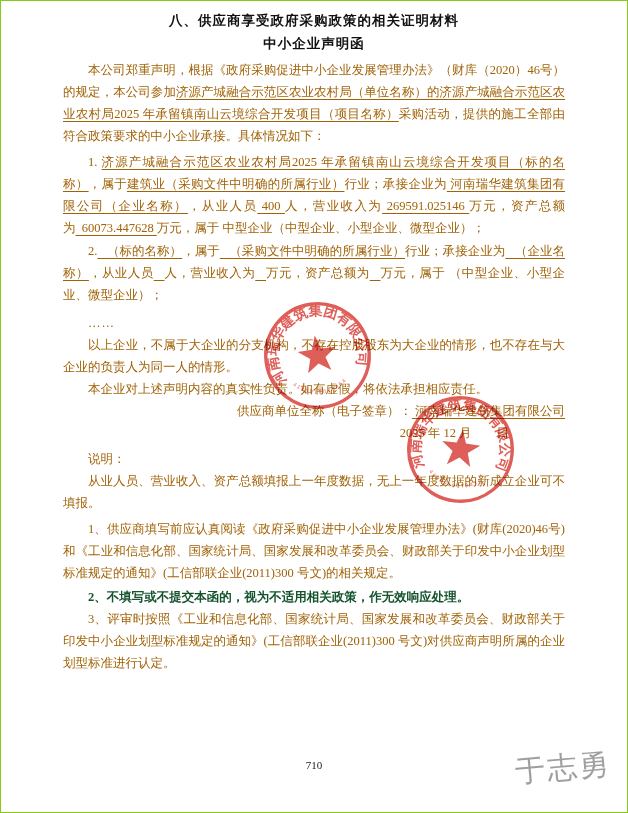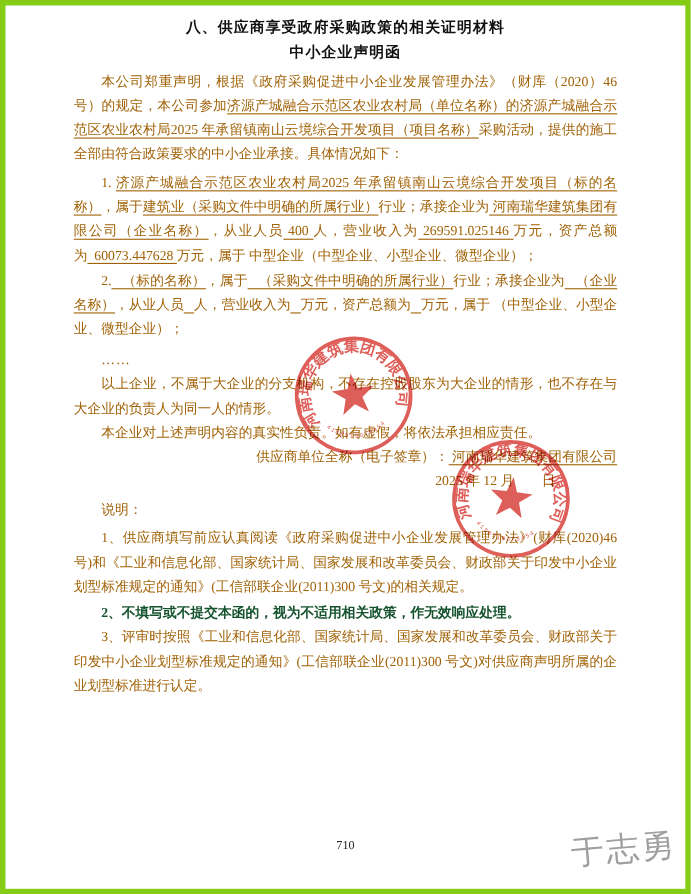--- a/index.html
+++ b/index.html
@@ -1,20 +1,20 @@
 <!DOCTYPE html>
 <html><head>
 <meta charset="utf-8">
 <style>
   html,body{margin:0;padding:0;background:#ffffff;}
   .page{
     position:relative;
     width:628px;height:813px;
     background:#ffffff;
-    border:5px solid #84cc16;
+    border:1px solid #84cc16;
     box-sizing:border-box;
     overflow:hidden;
     font-family:"Liberation Serif","DejaVu Serif",serif;
     color:#1c1c1c;
   }
   .doc{padding:10px 62px 0 62px;}
   .section-title{
     margin:0;font-size:13.5px;line-height:20px;font-weight:700;
     text-align:center;letter-spacing:1px;color:#111;
   }
@@ -76,20 +76,21 @@
     <div class="paras" data-name="paragraph-list">
         <p class="para" data-name="para-intro"><span data-name="text-run">本公司郑重声明，根据《政府采购促进中小企业发展管理办法》（财库（2020）46号）的规定，本公司参加</span><span class="u" data-name="filled-blank">济源产城融合示范区农业农村局（单位名称）的济源产城融合示范区农业农村局2025 年承留镇南山云境综合开发项目（项目名称）</span><span data-name="text-run">采购活动，提供的施工全部由符合政策要求的中小企业承接。具体情况如下：</span></p>
         <p class="para" data-name="para-item-1"><span data-name="text-run">1. </span><span class="u" data-name="filled-blank">济源产城融合示范区农业农村局2025 年承留镇南山云境综合开发项目（标的名称）</span><span data-name="text-run">，属于</span><span class="u" data-name="filled-blank">建筑业（采购文件中明确的所属行业）</span><span data-name="text-run">行业；承接企业为</span><span class="u" data-name="filled-blank">&nbsp;河南瑞华建筑集团有限公司（企业名称）</span><span data-name="text-run">，从业人员</span><span class="u" data-name="filled-blank">&nbsp;400&nbsp;</span><span data-name="text-run">人，营业收入为</span><span class="u" data-name="filled-blank">&nbsp;269591.025146&nbsp;</span><span data-name="text-run">万元，资产总额为</span><span class="u" data-name="filled-blank">&nbsp;&nbsp;60073.447628&nbsp;</span><span data-name="text-run">万元，属于 中型企业（中型企业、小型企业、微型企业）；</span></p>
         <p class="para" data-name="para-item-2"><span data-name="text-run">2.</span><span class="u" data-name="filled-blank">&nbsp;&nbsp;&nbsp;（标的名称）</span><span data-name="text-run">，属于</span><span class="u" data-name="filled-blank">&nbsp;&nbsp;&nbsp;（采购文件中明确的所属行业）</span><span data-name="text-run">行业；承接企业为</span><span class="u" data-name="filled-blank">&nbsp;&nbsp;&nbsp;（企业名称）</span><span data-name="text-run">，从业人员</span><span class="u" data-name="filled-blank">&nbsp;&nbsp;&nbsp;</span><span data-name="text-run">人，营业收入为</span><span class="u" data-name="filled-blank">&nbsp;&nbsp;&nbsp;</span><span data-name="text-run">万元，资产总额为</span><span class="u" data-name="filled-blank">&nbsp;&nbsp;&nbsp;</span><span data-name="text-run">万元，属于 （中型企业、小型企业、微型企业）；</span></p>
         <p class="para" data-name="para-ellipsis"><span data-name="text-run">……</span></p>
         <p class="para" data-name="para-no-large-enterprise"><span data-name="text-run">以上企业，不属于大企业的分支机构，不存在控股股东为大企业的情形，也不存在与大企业的负责人为同一人的情形。</span></p>
         <p class="para" data-name="para-responsibility"><span data-name="text-run">本企业对上述声明内容的真实性负责。如有虚假，将依法承担相应责任。</span></p>
         <p class="para right" data-name="para-supplier-name"><span data-name="text-run">供应商单位全称（电子签章）：</span><span class="u" data-name="filled-blank">&nbsp;河南瑞华建筑集团有限公司</span></p>
         <p class="para right" data-name="para-date"><span data-name="text-run">2025 年 12 月　　日</span></p>
         <p class="para" data-name="para-note-label"><span data-name="text-run">说明：</span></p>
+        <p class="para" data-name="para-note-0"><span data-name="text-run">从业人员、营业收入、资产总额填报上一年度数据，无上一年度数据的新成立企业可不填报。</span></p>
         <p class="para" data-name="para-note-1"><span data-name="text-run">1、供应商填写前应认真阅读《政府采购促进中小企业发展管理办法》(财库(2020)46号)和《工业和信息化部、国家统计局、国家发展和改革委员会、财政部关于印发中小企业划型标准规定的通知》(工信部联企业(2011)300 号文)的相关规定。</span></p>
         <p class="para bold" data-name="para-note-2"><span data-name="text-run">2、不填写或不提交本函的，视为不适用相关政策，作无效响应处理。</span></p>
         <p class="para" data-name="para-note-3"><span data-name="text-run">3、评审时按照《工业和信息化部、国家统计局、国家发展和改革委员会、财政部关于印发中小企业划型标准规定的通知》(工信部联企业(2011)300 号文)对供应商声明所属的企业划型标准进行认定。</span></p>
       </div>
   </div>
 
   <div class="seal seal-1" data-name="company-seal-icon">
     <svg viewBox="0 0 120 120" aria-hidden="true">
       <defs>
         <path id="arcName1" d="M 24.4 82.3 A 42 42 0 1 1 95.6 82.3"></path>

